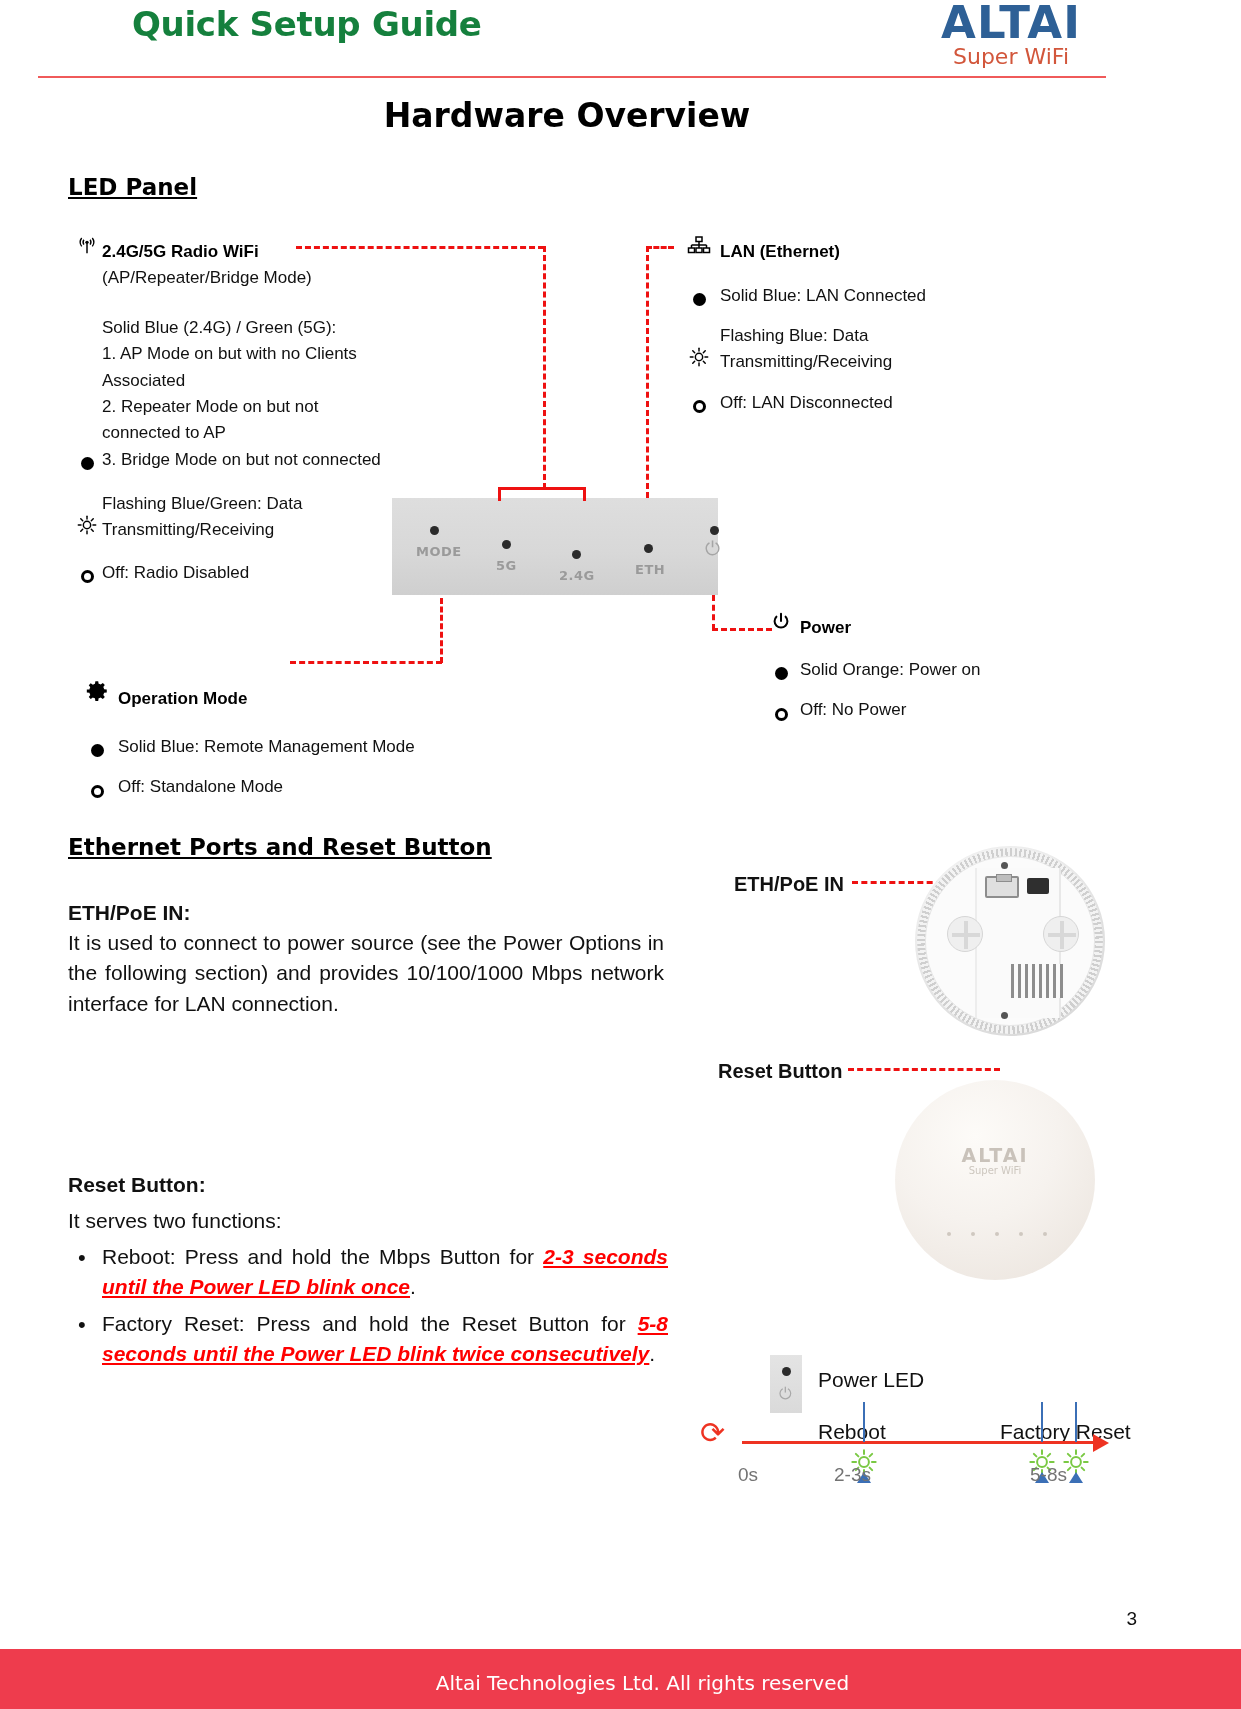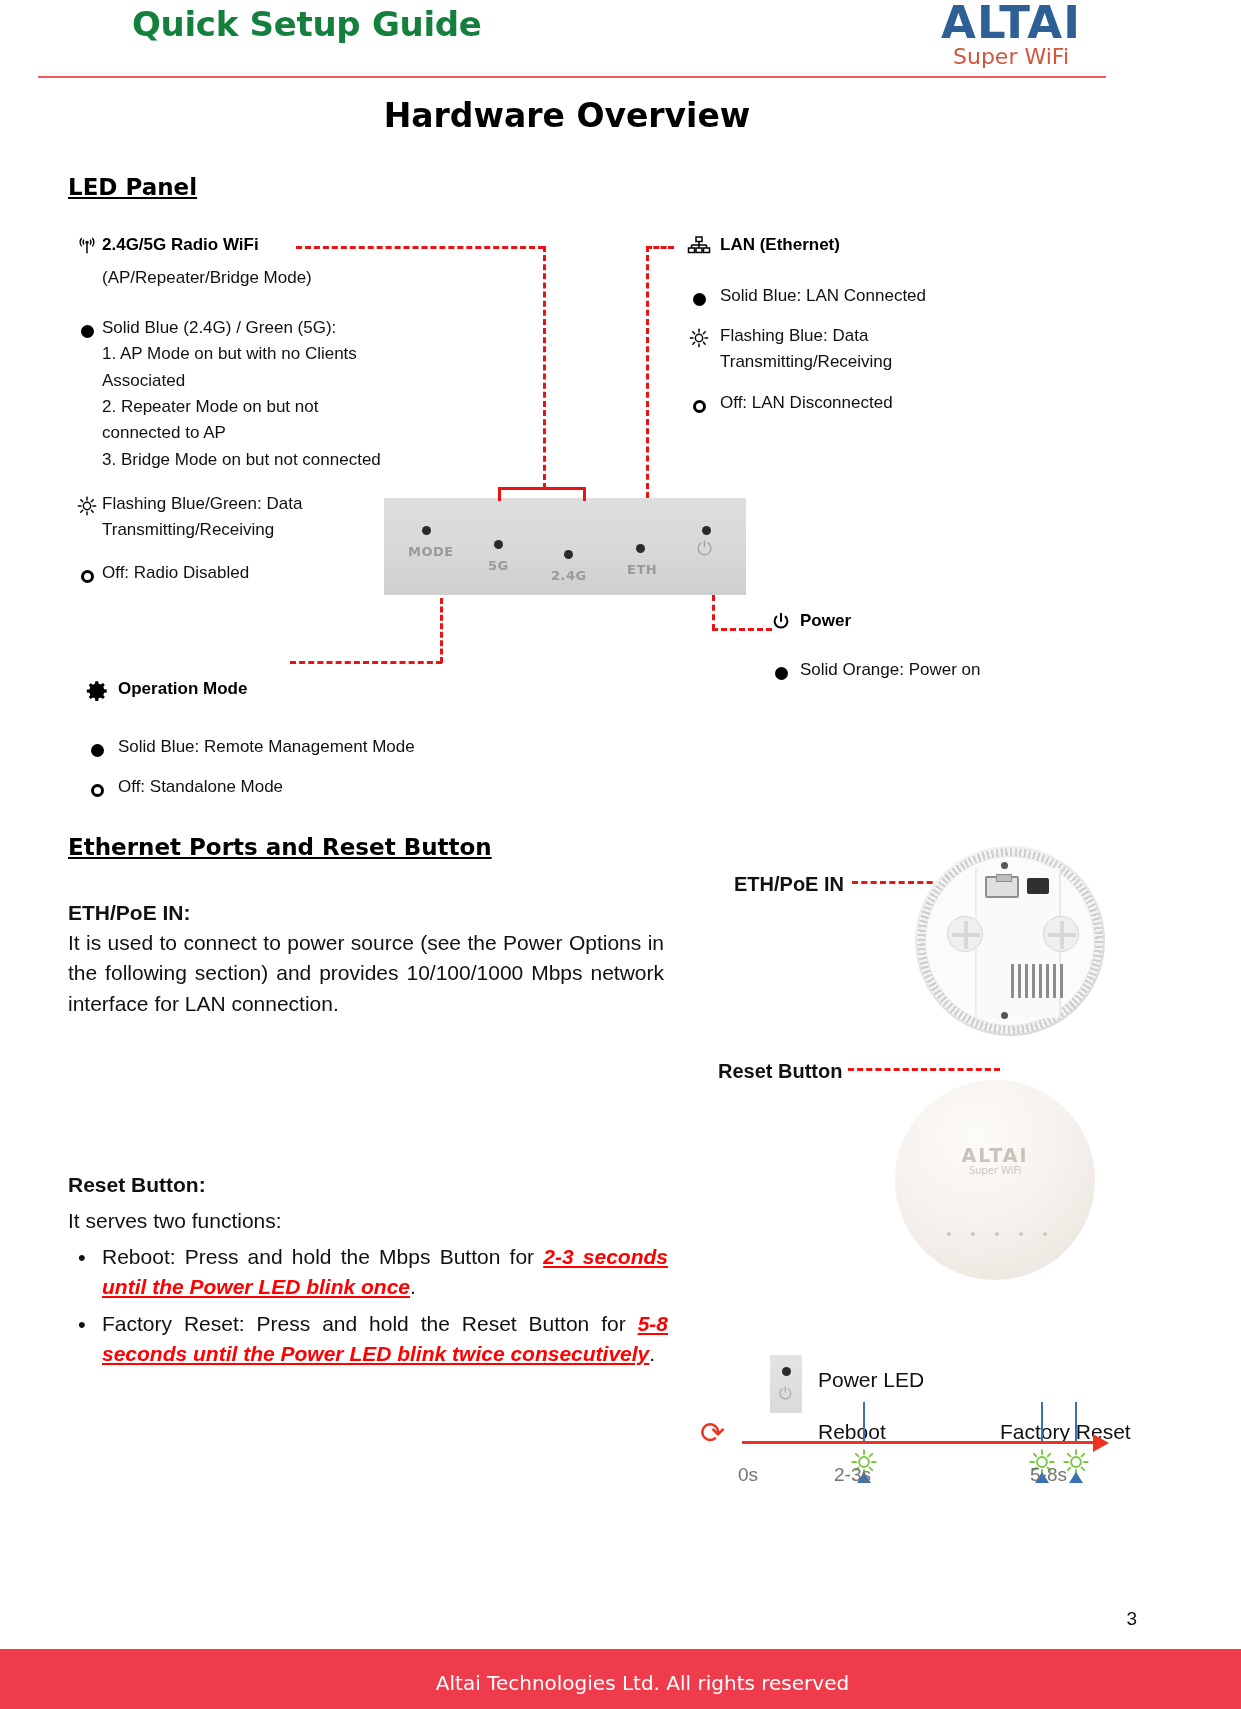--- a/index.html
+++ b/index.html
@@ -76,21 +76,21 @@
     position: absolute;
     font-size: 23px;
     font-weight: bold;
     color: #000;
     text-decoration: underline;
     font-family: "DejaVu Sans", sans-serif;
   }
 
   
   .blk { position: absolute; }
-  .row { display: flex; align-items: flex-start; }
+  .row { display: flex; align-items: flex-end; }
   .ico {
     width: 30px;
     flex: 0 0 30px;
     text-align: center;
     font-size: 17px;
     line-height: 1.5;
     color: #000;
   }
   .lbl-bold {
     font-size: 17px;
@@ -137,22 +137,22 @@
     width: 0;
   }
   .solid-red {
     position: absolute;
     background: #EE1111;
   }
 
   
   .strip {
     position: absolute;
-    left: 384px; top: 498px;
-    width: 362px; height: 97px;
+    left: 392px; top: 498px;
+    width: 326px; height: 97px;
     background: linear-gradient(180deg,#dedede 0%,#d8d8d8 55%,#cfcfcf 100%);
   }
   .strip .sdot {
     position: absolute;
     width: 9px; height: 9px;
     border-radius: 50%;
     background: #2b2b2b;
   }
   .strip .stxt {
     position: absolute;
@@ -548,20 +548,24 @@
           <path d="M12 3 L12 11" stroke="#000" stroke-width="2.2" stroke-linecap="round"></path>
           <path d="M7 6.2 A7 7 0 1 0 17 6.2" stroke="#000" stroke-width="2.2" fill="none" stroke-linecap="round"></path>
         </svg>
       </div>
       <div class="lbl-bold">Power</div>
     </div>
     <div class="row" style="margin-top:16px;">
       <div class="ico" style="width:38px;flex:0 0 38px;"><span class="dot-solid"></span></div>
       <div class="lbl">Solid Orange: Power on</div>
     </div>
+    <div class="row" style="margin-top:14px;">
+      <div class="ico" style="width:38px;flex:0 0 38px;"><span class="dot-hollow"></span></div>
+      <div class="lbl">Off: No Power</div>
+    </div>
   </div>
 
   <div class="strip">
     <span class="sdot" style="left:38px; top:28px;"></span>
     <span class="stxt" style="left:24px; top:46px;">MODE</span>
 
     <span class="sdot" style="left:110px; top:42px;"></span>
     <span class="stxt" style="left:104px; top:60px;">5G</span>
 
     <span class="sdot" style="left:180px; top:52px;"></span>

